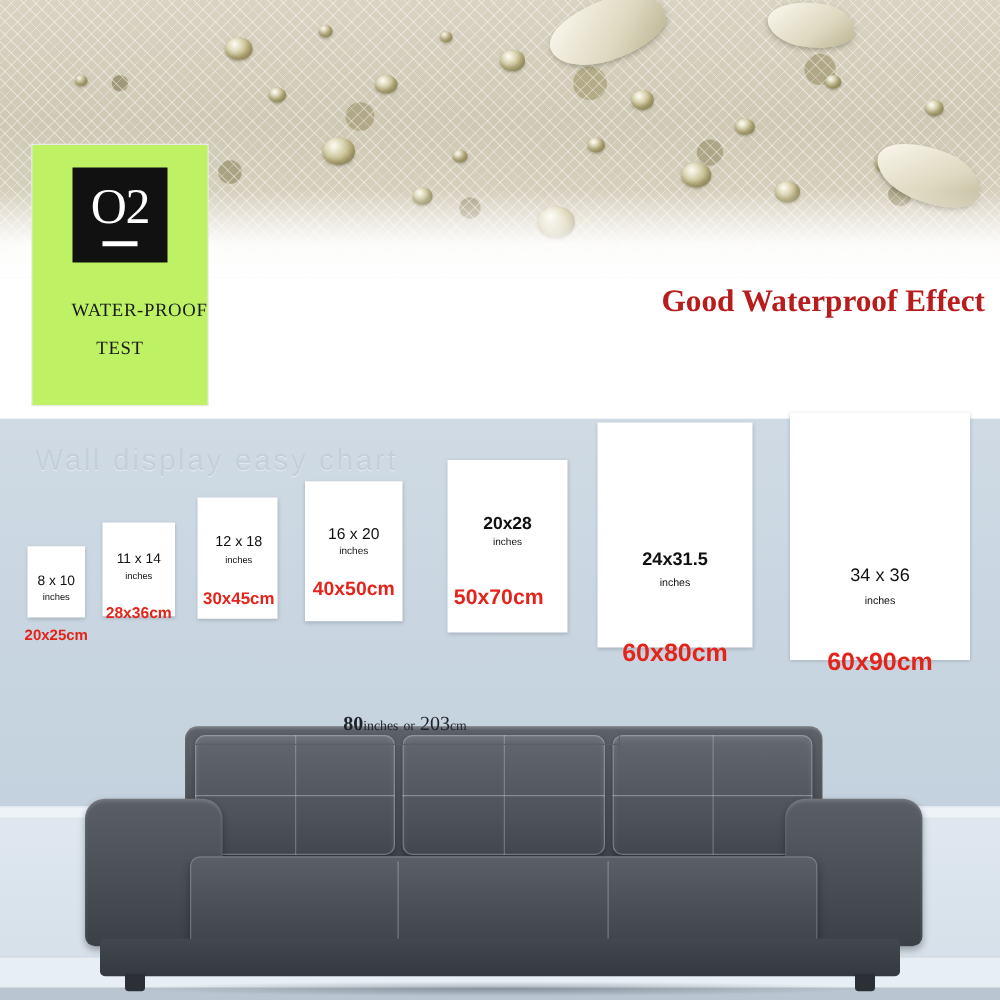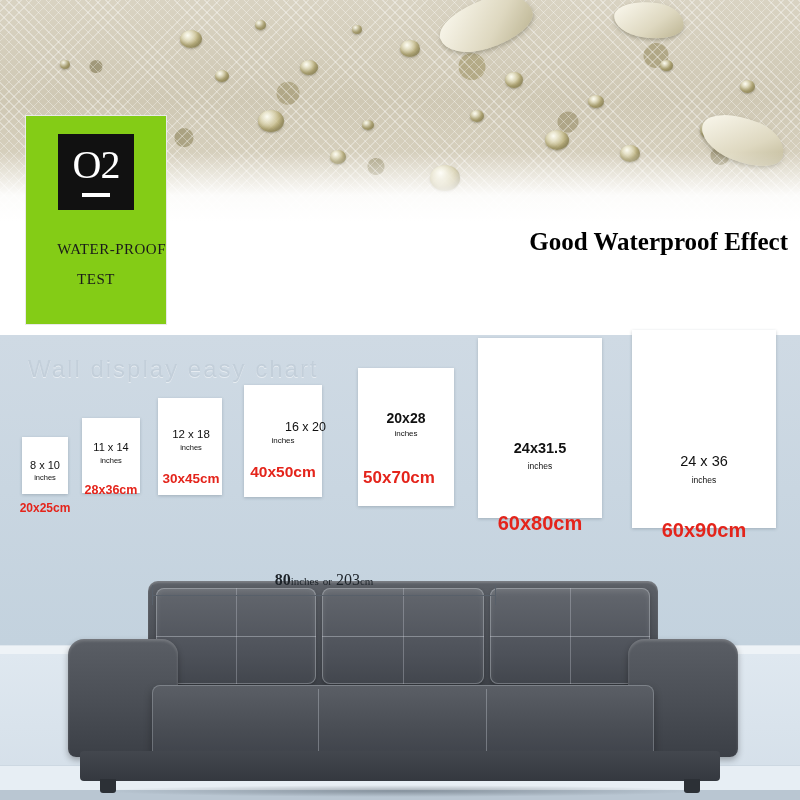--- a/index.html
+++ b/index.html
@@ -49,21 +49,21 @@
     position:absolute;left:0;right:0;bottom:0;height:70px;
     background:linear-gradient(180deg, rgba(255,255,255,0) 0%, rgba(255,255,255,0.92) 62%, #ffffff 100%);
   }
   .band-white{
     position:absolute;left:0;top:222px;width:800px;height:113px;background:#fff;
   }
 
   
   .logo-card{
     position:absolute;left:26px;top:116px;width:140px;height:208px;
-    background:#84cc16;
+    background:#bef264;
     box-shadow:0 0 0 1px #e9e9e9;
   }
   .logo-square{
     position:absolute;left:50%;top:18px;transform:translateX(-50%);
     width:76px;height:76px;background:#111111;
     display:flex;flex-direction:column;align-items:center;justify-content:center;
   }
   .logo-o2{
     color:#ffffff;font-size:40px;font-weight:400;line-height:1;
     font-family:"Liberation Serif", serif;letter-spacing:-1px;
@@ -73,21 +73,21 @@
   .logo-line1,.logo-line2{
     position:absolute;left:0;right:0;text-align:center;
     font-family:"Liberation Serif", serif;color:#1a1a1a;font-size:15px;letter-spacing:0.5px;
   }
   .logo-line1{top:125px;text-align:right;}
   .logo-line2{top:155px;}
 
   
   .headline{
     position:absolute;left:520px;top:228px;width:268px;text-align:right;
-    font-family:"Liberation Serif", serif;font-weight:bold;color:#000000;
+    font-family:"Liberation Serif", serif;font-weight:bold;color:#b91c1c;
     font-size:25px;letter-spacing:0px;white-space:nowrap;
   }
   .subheadline{
     position:absolute;left:276px;top:281px;width:516px;text-align:right;
     font-family:"Liberation Serif", serif;color:#2a2a2a;font-size:15.5px;white-space:nowrap;
   }
 
   
   .scene{
     position:absolute;left:0;top:335px;width:800px;height:465px;
@@ -296,34 +296,34 @@
     <div class="flabel fl-in" style="left:78px;top:106px;width:66px;font-size:11px;">11 x 14</div>
     <div class="flabel fl-in" style="left:78px;top:121px;width:66px;font-size:7.5px;">inches</div>
     <div class="flabel fl-cm" style="left:70px;top:148px;width:82px;font-size:12.5px;">28x36cm</div>
 
     <div class="frame" style="left:158px;top:63px;width:64px;height:97px;"></div>
     <div class="flabel fl-in" style="left:156px;top:93px;width:70px;font-size:11.5px;">12 x 18</div>
     <div class="flabel fl-in" style="left:156px;top:108px;width:70px;font-size:7.5px;">inches</div>
     <div class="flabel fl-cm" style="left:148px;top:136px;width:86px;font-size:13.5px;">30x45cm</div>
 
     <div class="frame" style="left:244px;top:50px;width:78px;height:112px;"></div>
-    <div class="flabel fl-in" style="left:240px;top:85px;width:86px;font-size:12.5px;text-align:right;">16 x 20</div>
+    <div class="flabel fl-in" style="left:240px;top:85px;width:86px;font-size:12.5px;">16 x 20</div>
     <div class="flabel fl-in" style="left:240px;top:101px;width:86px;font-size:8px;">inches</div>
     <div class="flabel fl-cm" style="left:230px;top:128px;width:106px;font-size:15.5px;">40x50cm</div>
 
     <div class="frame" style="left:358px;top:33px;width:96px;height:138px;"></div>
     <div class="flabel fl-in" style="left:354px;top:75px;width:104px;font-size:14px;font-weight:bold;">20x28</div>
     <div class="flabel fl-in" style="left:354px;top:94px;width:104px;font-size:8px;">inches</div>
     <div class="flabel fl-cm" style="left:333px;top:133px;width:132px;font-size:17px;">50x70cm</div>
 
     <div class="frame" style="left:478px;top:3px;width:124px;height:180px;"></div>
     <div class="flabel fl-in" style="left:474px;top:105px;width:132px;font-size:14.5px;font-weight:bold;">24x31.5</div>
     <div class="flabel fl-in" style="left:474px;top:126px;width:132px;font-size:8.5px;">inches</div>
     <div class="flabel fl-cm" style="left:466px;top:177px;width:148px;font-size:20px;">60x80cm</div>
 
     <div class="frame" style="left:632px;top:-5px;width:144px;height:198px;"></div>
-    <div class="flabel fl-in" style="left:628px;top:118px;width:152px;font-size:14.5px;">24 x 36</div>
+    <div class="flabel fl-in" style="left:628px;top:118px;width:152px;font-size:14.5px;">34 x 36</div>
     <div class="flabel fl-in" style="left:628px;top:140px;width:152px;font-size:8.5px;">inches</div>
     <div class="flabel fl-cm" style="left:622px;top:184px;width:164px;font-size:20px;">60x90cm</div>
 
   </div>
 
 </div>
 
 </body></html>

